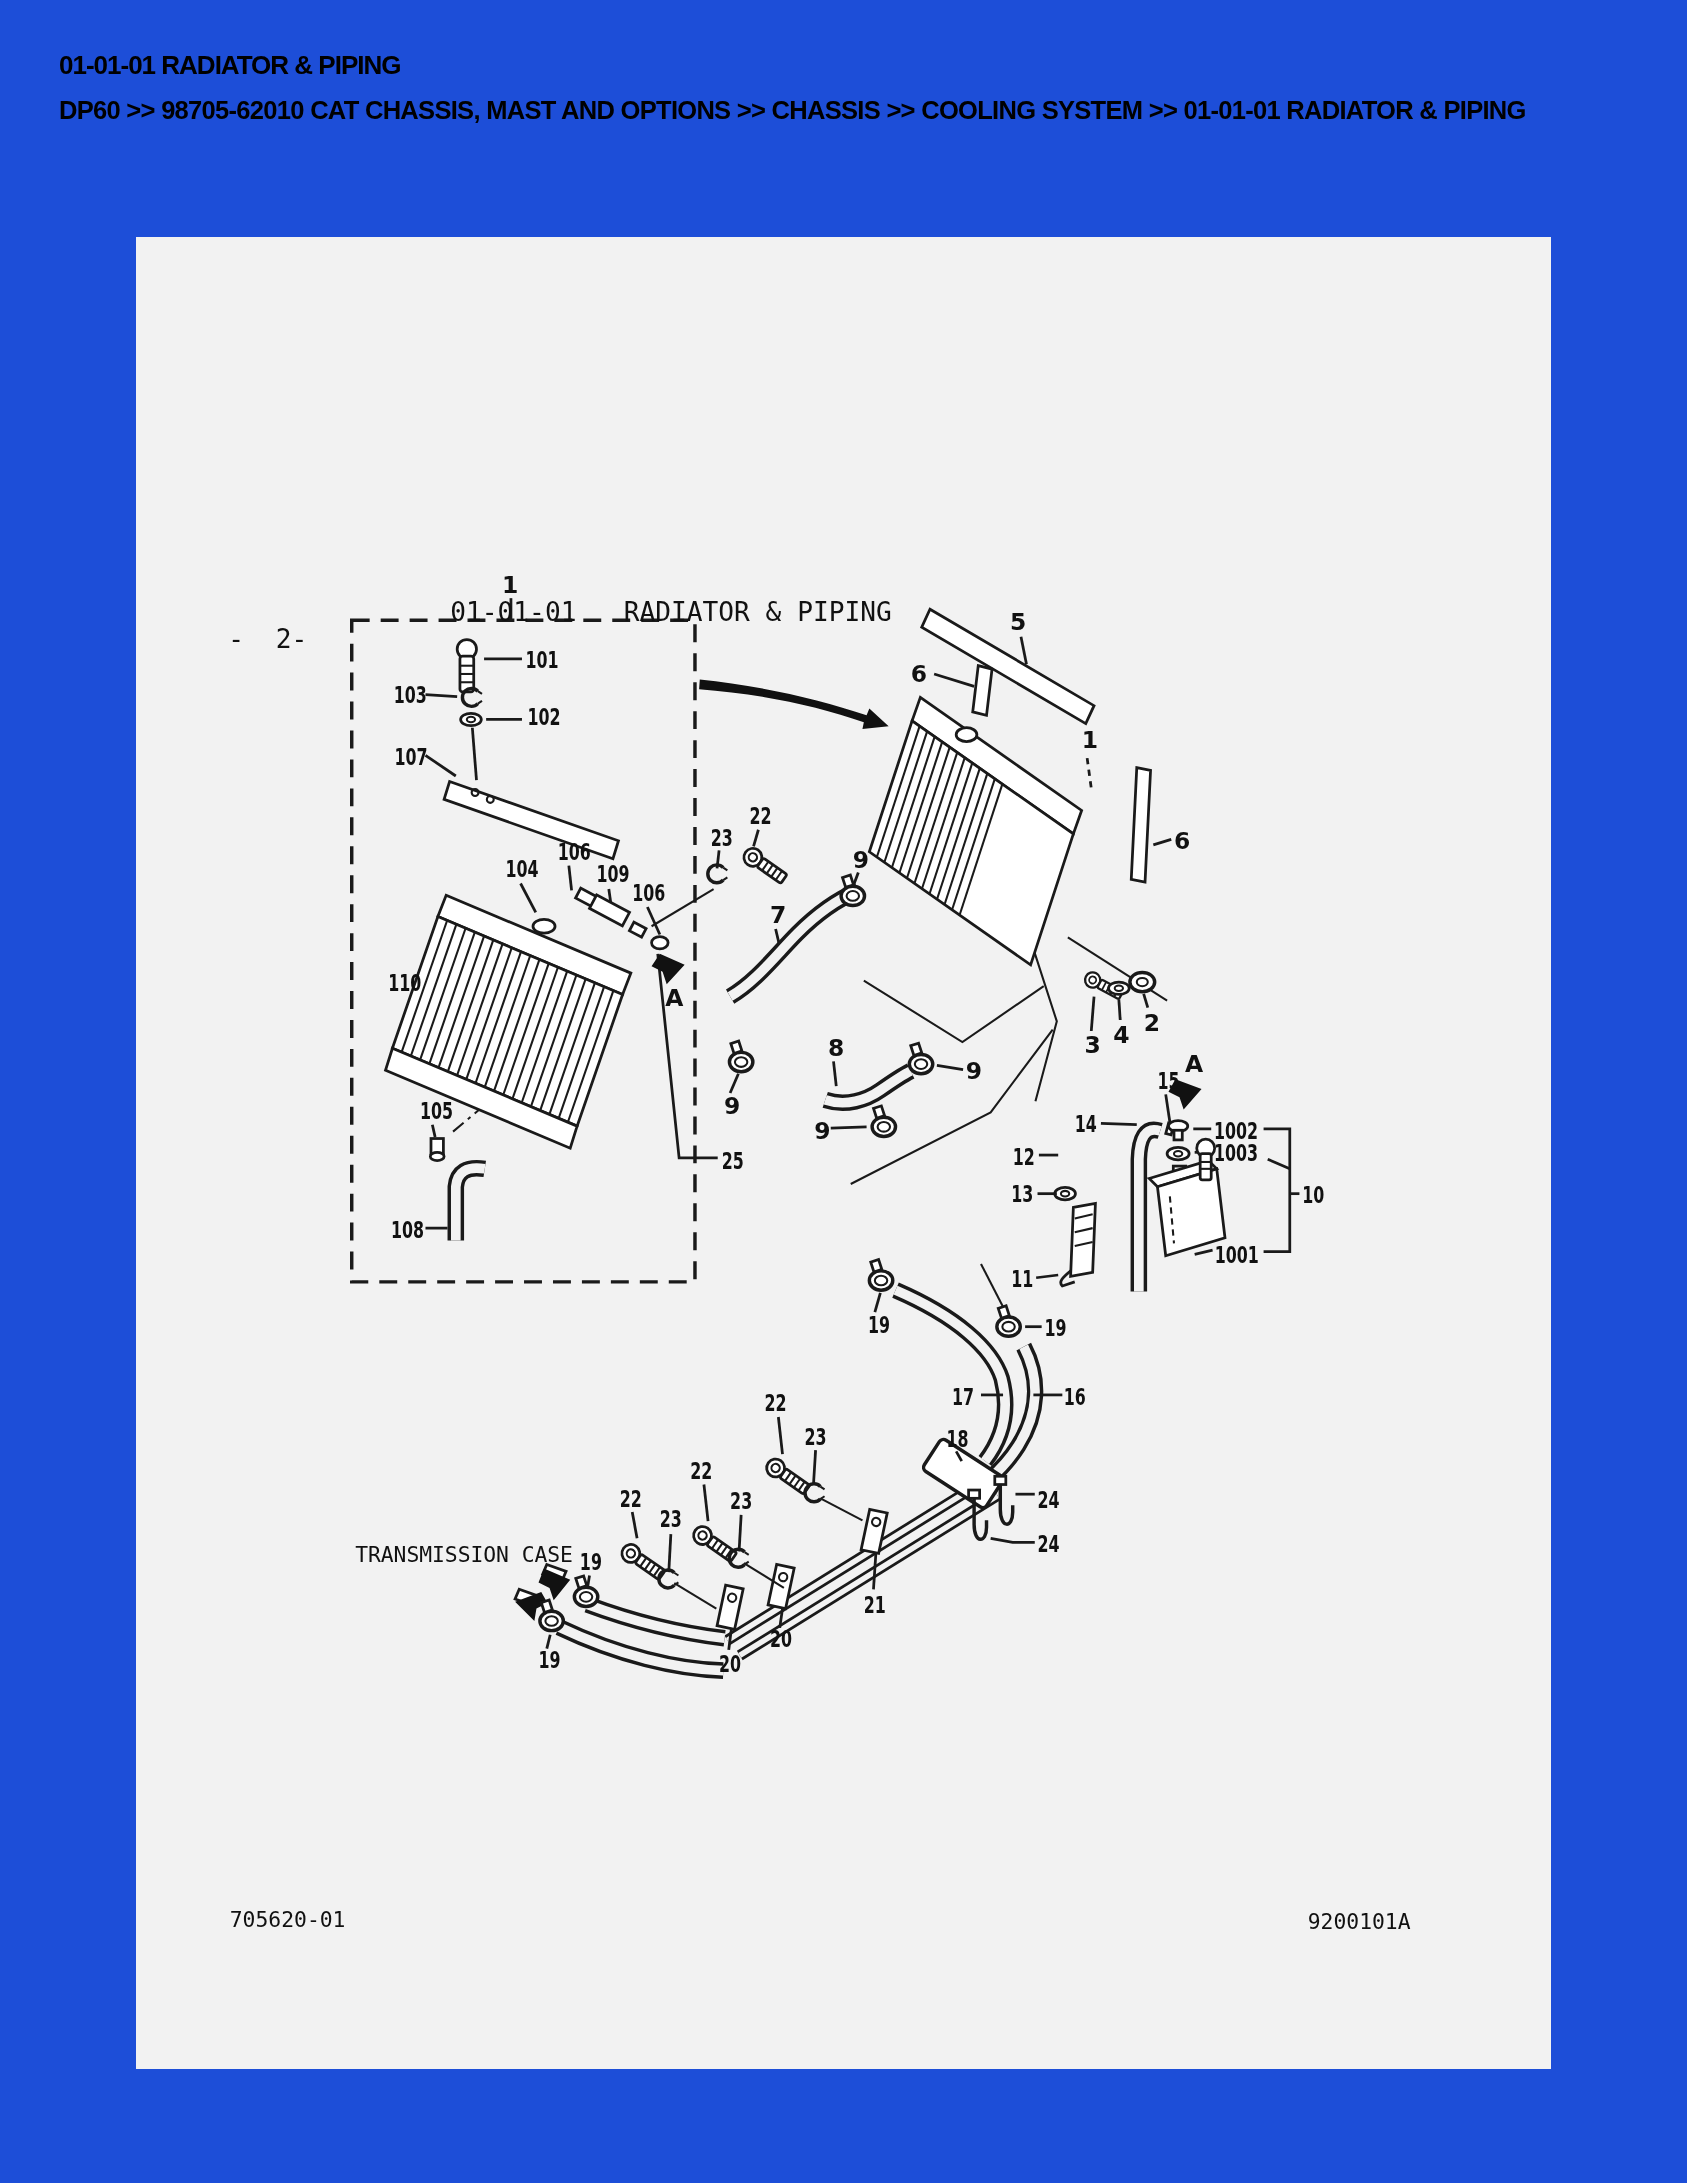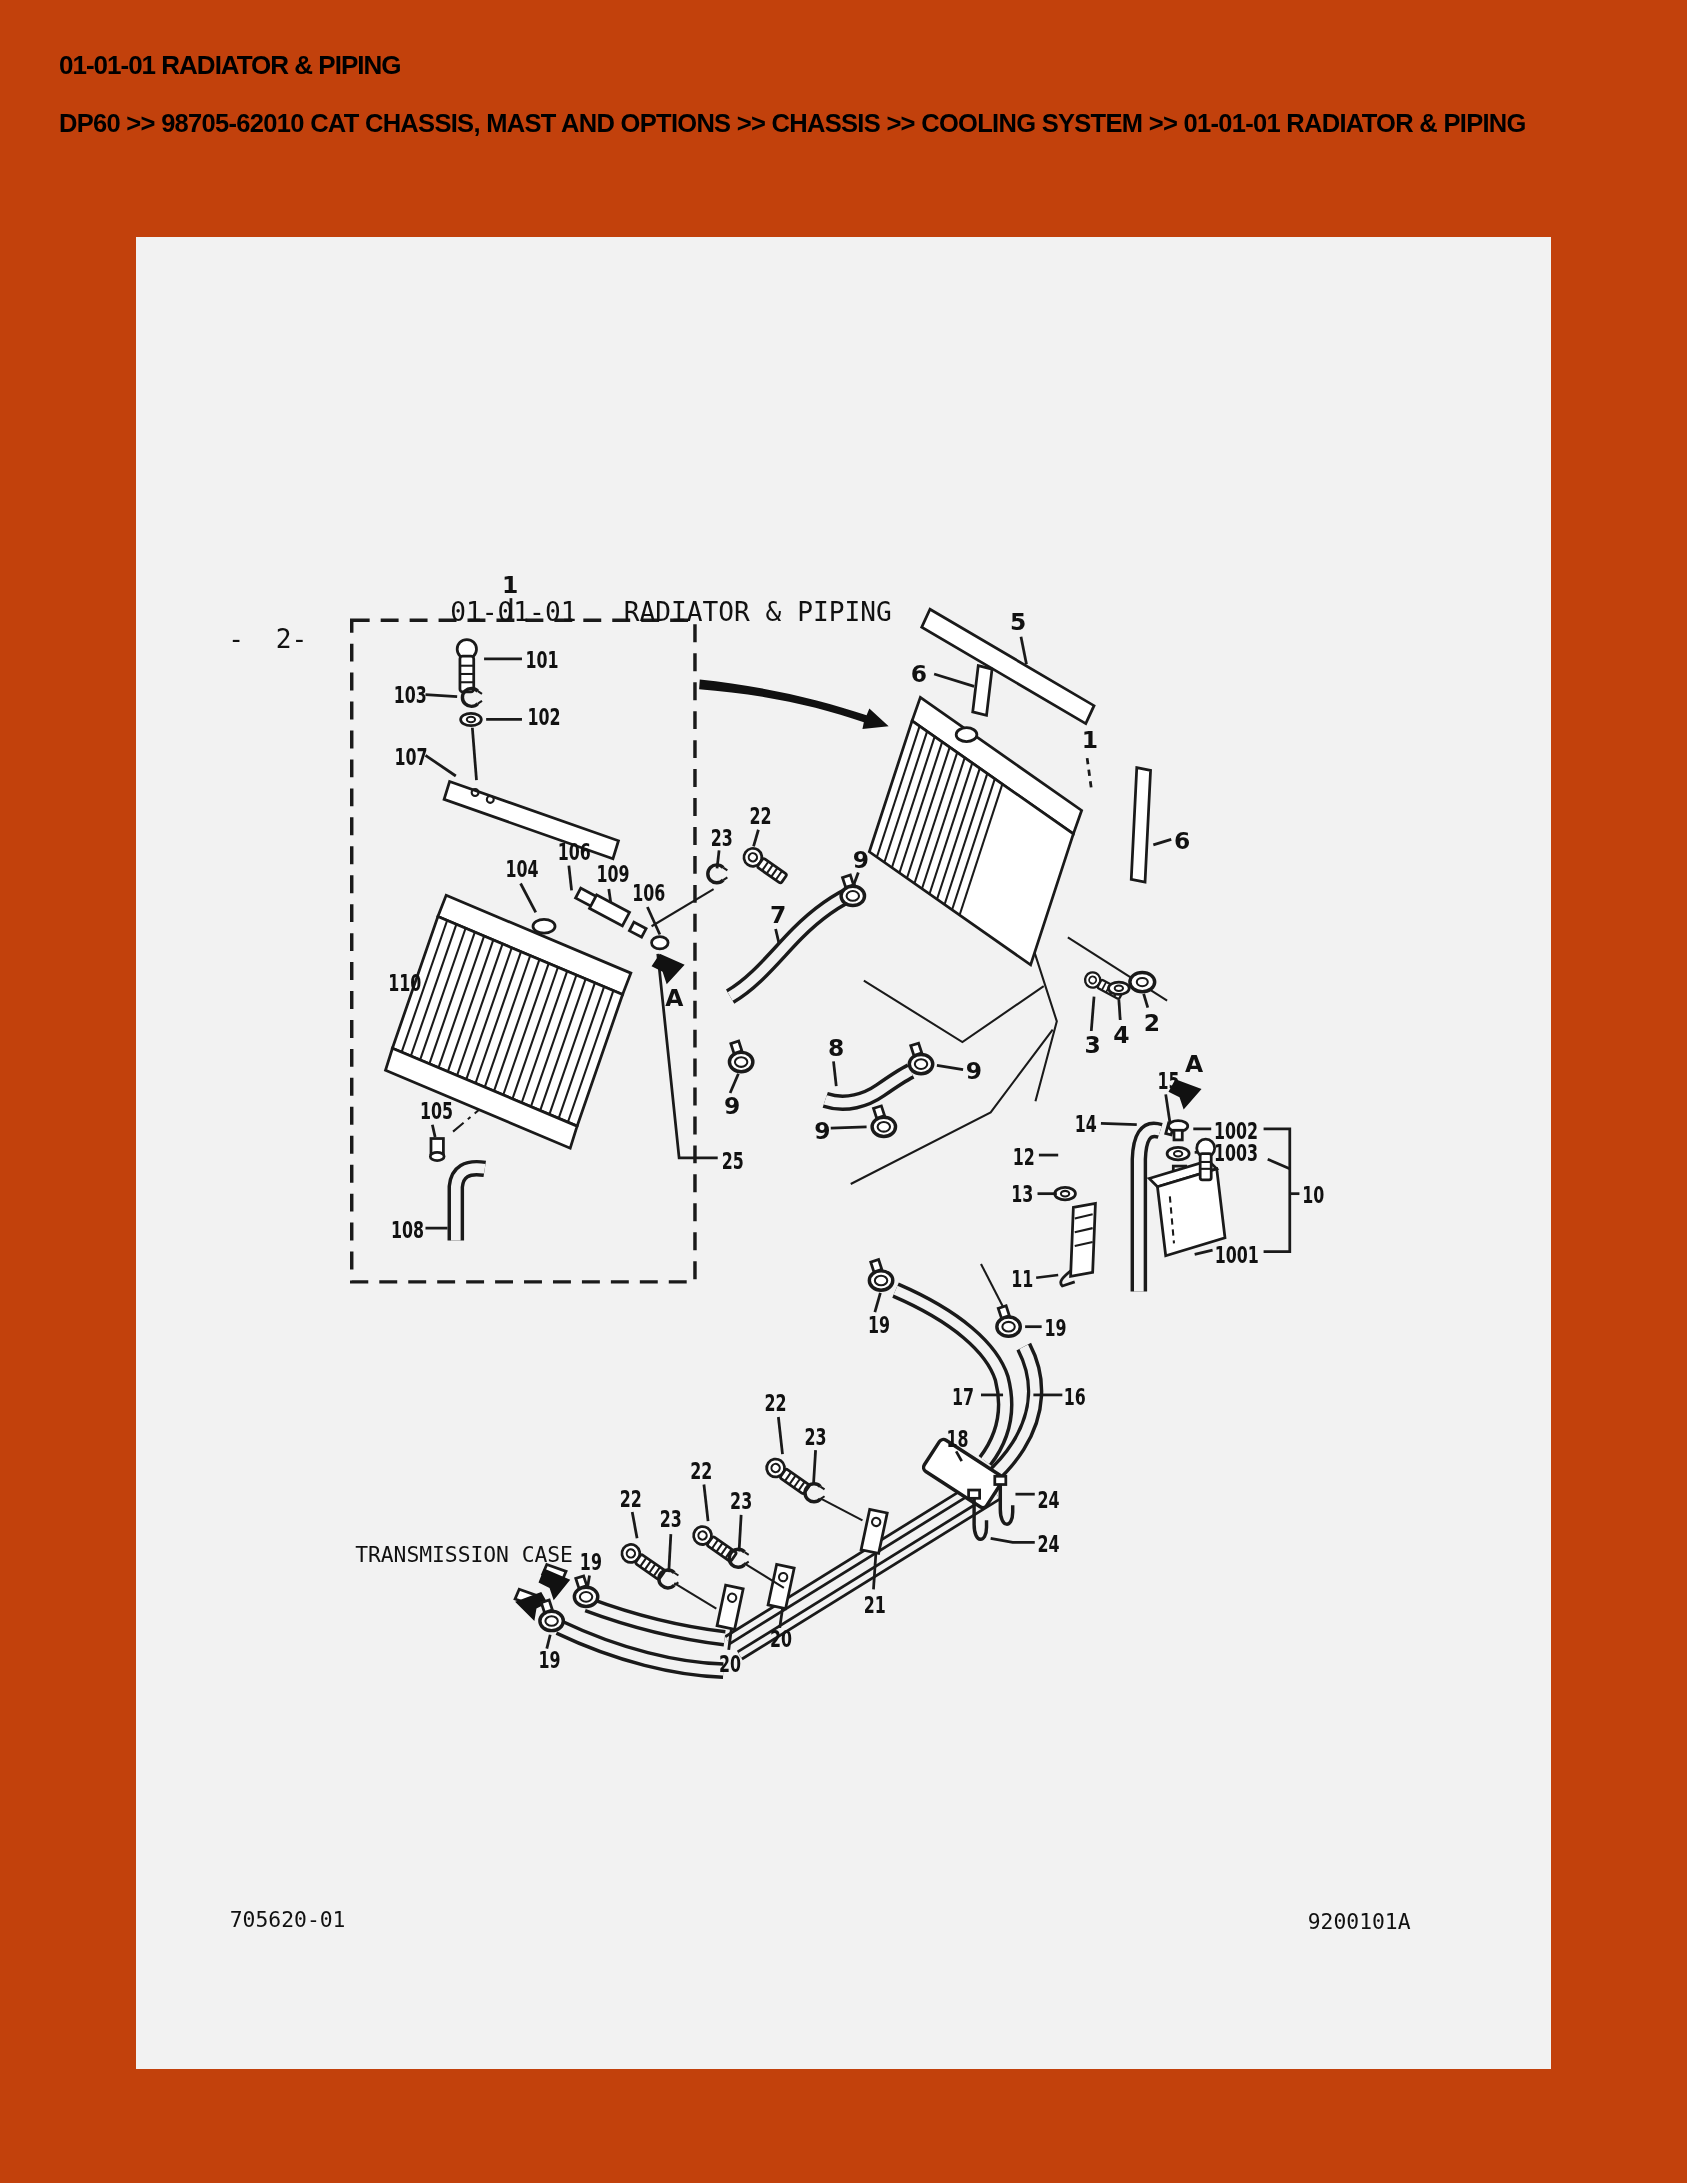--- a/index.html
+++ b/index.html
@@ -1,20 +1,20 @@
 <!DOCTYPE html>
 <html style="font-size:11px"><head>
 <meta charset="utf-8">
 <style>
   html,body{margin:0;padding:0;background:#fff;}
-  .page{position:relative;width:1687px;height:2183px;background:#c2410c;overflow:hidden;
+  .page{position:relative;width:1687px;height:2183px;background:#1d4ed8;overflow:hidden;
         font-family:"Liberation Sans",sans-serif;color:#000;}
   .doc-title{position:absolute;left:59px;top:50px;font-size:26px;font-weight:bold;
              letter-spacing:-1px;white-space:nowrap;}
-  .breadcrumb{position:absolute;left:59px;top:109px;font-size:25.5px;font-weight:bold;
+  .breadcrumb{position:absolute;left:59px;top:96px;font-size:25.5px;font-weight:bold;
               letter-spacing:-0.7px;white-space:nowrap;}
   .panel{position:absolute;left:136px;top:237px;width:1415px;height:1832px;background:#f2f2f2;}
   svg{display:block;}
   svg text{fill:#111;}
   .plbl{font-family:"DejaVu Sans",sans-serif;font-weight:700;font-size:34px;}
   .mono{font-family:"DejaVu Sans Mono",monospace;font-size:38px;white-space:pre;}
   .mono-sm{font-family:"DejaVu Sans Mono",monospace;font-size:31px;white-space:pre;}
   .ink{stroke:#1a1a1a;fill:none;stroke-width:4;}
   .ink5{stroke:#1a1a1a;fill:none;stroke-width:5;}
   .white{fill:#ffffff;}

